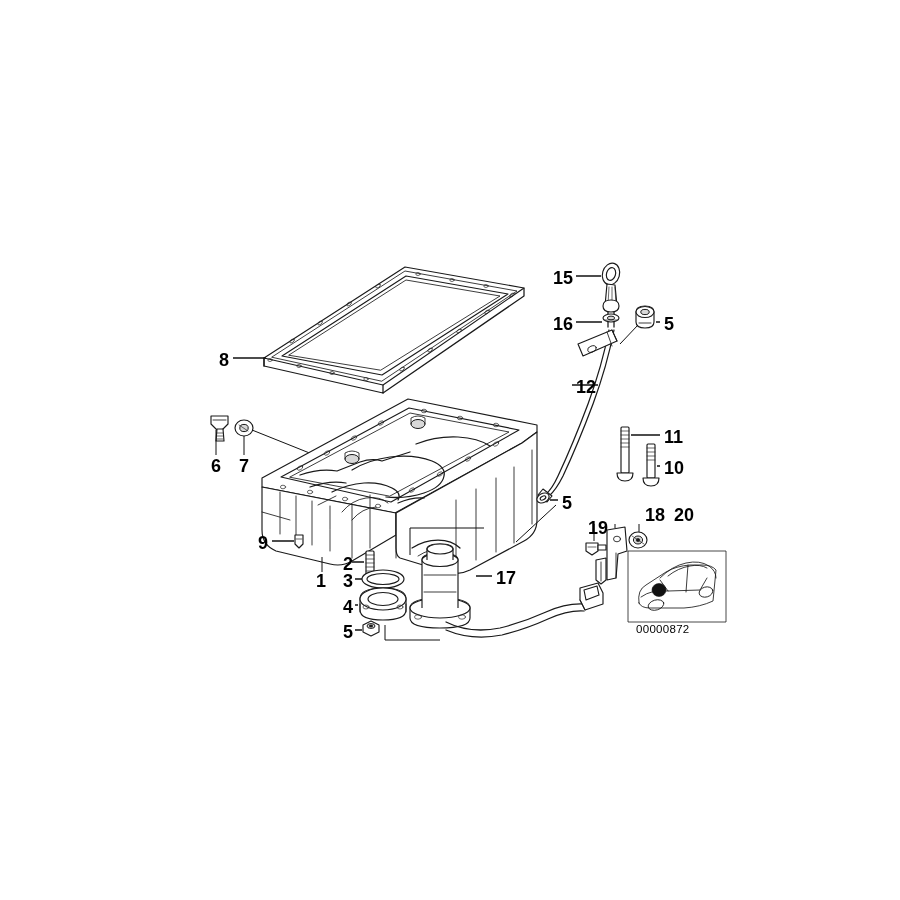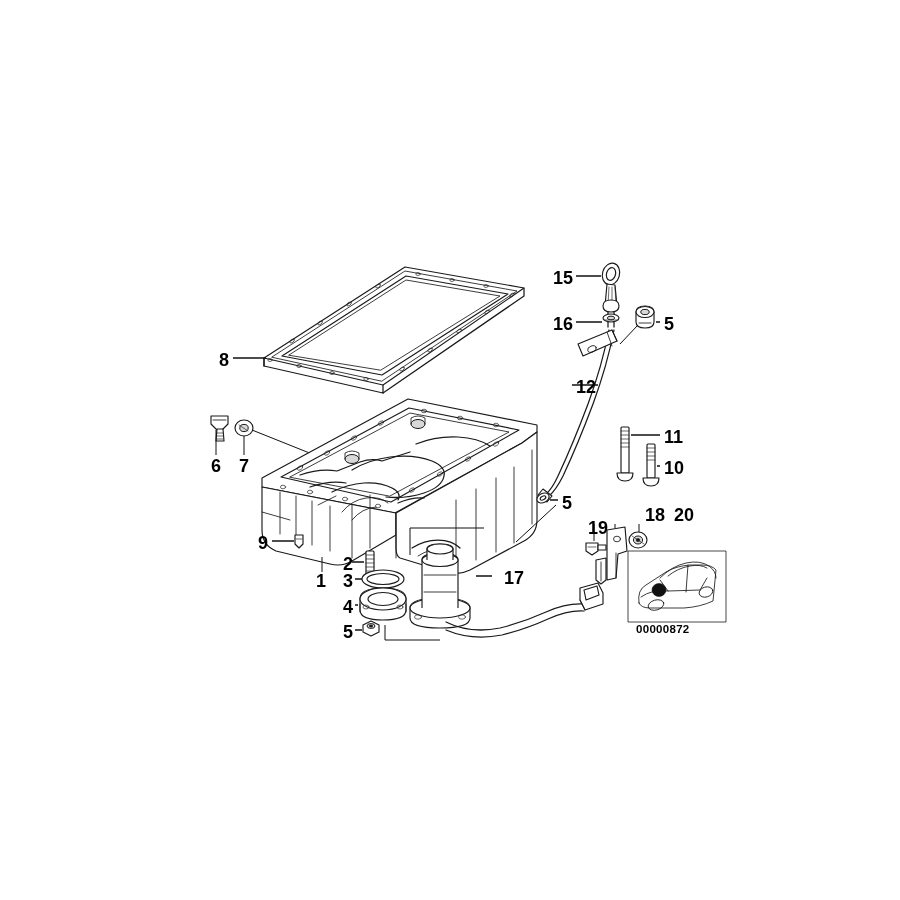--- a/index.html
+++ b/index.html
@@ -38,21 +38,21 @@
     font-weight: bold;
     font-size: 18px;
     color: #000000;
     line-height: 1;
     white-space: nowrap;
     user-select: none;
   }
   .figid {
     position: absolute;
     font-family: "Liberation Sans", sans-serif;
-    font-weight: bold;
+    font-weight: normal;
     font-size: 11.5px;
     letter-spacing: 0.3px;
     color: #000000;
     white-space: nowrap;
   }
 </style>
 </head>
 <body>
 
 <div id="page">
@@ -366,20 +366,20 @@
   <div class="callout-text" style="left:239px; top:457px;">7</div>
   <div class="callout-text" style="left:219px; top:351px;">8</div>
   <div class="callout-text" style="left:258px; top:534px;">9</div>
   <div class="callout-text" style="left:664px; top:459px;">10</div>
   <div class="callout-text" style="left:664px; top:428px;">11</div>
   <div class="callout-text" style="left:551px; top:378px;margin-left:25px;">12</div>
   <div class="callout-text" style="left:562px; top:494px;">5</div>
   <div class="callout-text" style="left:664px; top:315px;">5</div>
   <div class="callout-text" style="left:553px; top:269px;">15</div>
   <div class="callout-text" style="left:553px; top:315px;">16</div>
-  <div class="callout-text" style="left:496px; top:569px;margin-left:8px;">17</div>
+  <div class="callout-text" style="left:496px; top:569px;">17</div>
   <div class="callout-text" style="left:609px; top:506px;margin-left:36px;">18</div>
   <div class="callout-text" style="left:588px; top:519px;">19</div>
   <div class="callout-text" style="left:634px; top:506px;margin-left:40px;">20</div>
 
   <div class="figid" style="left:636px; top:623px;">00000872</div>
 
 </div>
 
 </body></html>

